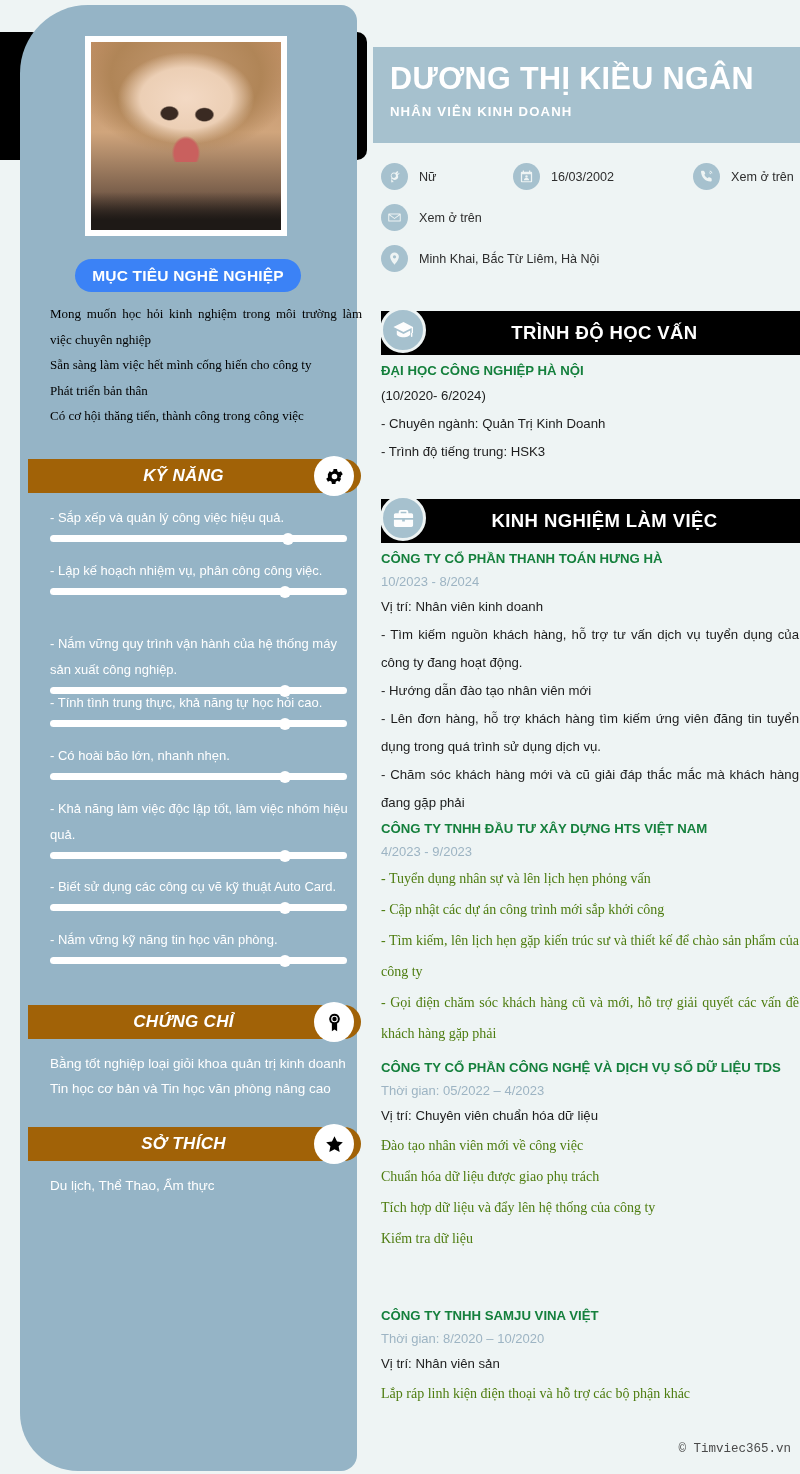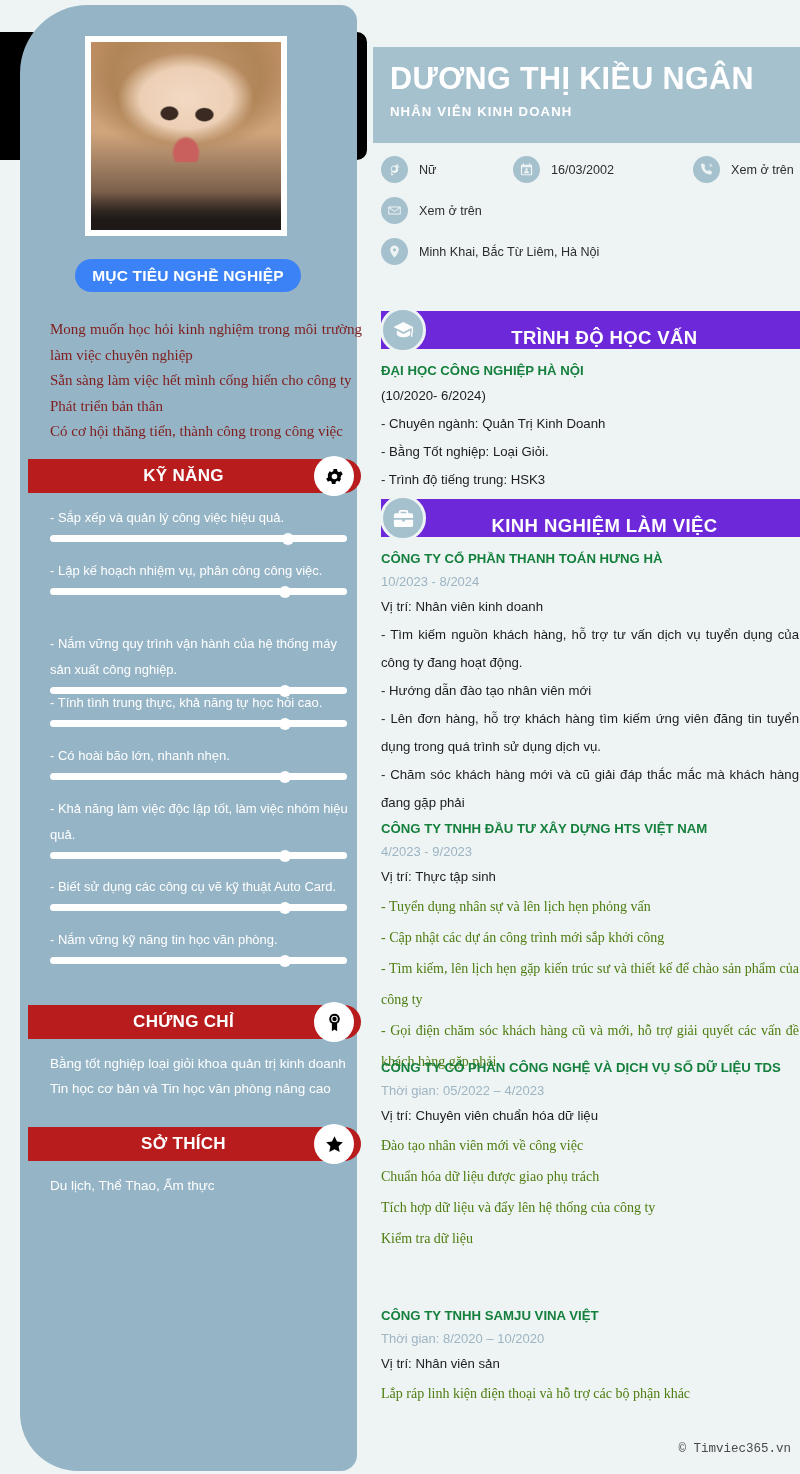--- a/index.html
+++ b/index.html
@@ -45,32 +45,32 @@
   }
 
   
   .pill-head {
     position: absolute; left: 55px; top: 254px; width: 226px; height: 33px;
     background: #3b82f6; border-radius: 17px; color: #fff;
     display: flex; align-items: center; justify-content: center;
     font-size: 15.5px; font-weight: bold; letter-spacing: .2px;
   }
   .objective-body {
-    position: absolute; left: 30px; top: 312px; width: 312px;
-    font-family: "Liberation Serif", serif; font-size: 15px; line-height: 25.5px;
-    color: #7f1d1d;
+    position: absolute; left: 30px; top: 296px; width: 312px;
+    font-family: "Liberation Serif", serif; font-size: 13px; line-height: 25.5px;
+    color: #000000;
   }
   .objective-body p { text-align: justify; }
   .objective-body p:first-child { text-align: justify; }
 
   
   .bar {
     position: absolute; left: 8px; width: 333px; height: 34px;
-    background: #b91c1c; border-radius: 0 17px 17px 0;
-    display: flex; align-items: center; justify-content: center;
+    background: #a16207; border-radius: 0 17px 17px 0;
+    display: flex; align-items: center; justify-content: center; font-style: italic;
   }
   .bar .bar-title {
     color: #fff; font-size: 17px; font-weight: bold; letter-spacing: .3px;
     margin-right: 22px;
   }
   .bar .circ-icon {
     position: absolute; right: 7px; top: -3px; width: 40px; height: 40px;
     border-radius: 50%; background: #fff;
     display: flex; align-items: center; justify-content: center;
   }
@@ -99,34 +99,34 @@
     position: absolute; left: 6px; top: 47px; width: 427px; height: 96px;
     background: #a6c1ce; padding: 11px 0 0 17px;
   }
   .name-band .nm {
     color: #ffffff; font-size: 30.5px; font-weight: bold; letter-spacing: .4px; line-height: 41px;
   }
   .name-band .role {
     color: #ffffff; font-size: 13.2px; font-weight: bold; letter-spacing: 1.1px; margin-top: 5px;
   }
 
-  .contact { position: absolute; left: 14px; top: 156px; width: 420px; }
+  .contact { position: absolute; left: 14px; top: 163px; width: 420px; }
   .crow { display: flex; align-items: center; margin-bottom: 14px; }
   .citem { display: flex; align-items: center; }
   .cicon {
     width: 27px; height: 27px; border-radius: 50%; background: #a6c1ce;
     display: flex; align-items: center; justify-content: center; flex: none;
   }
   .cicon svg { width: 15px; height: 15px; fill: #eef4f4; }
   .ctext { font-size: 12.6px; color: #2d2d2d; margin-left: 11px; white-space: nowrap; }
 
   
   .rsec {
-    position: absolute; left: 14px; width: 419px; height: 38px;
-    background: #6d28d9; display: flex; align-items: flex-end; justify-content: center;
+    position: absolute; left: 14px; width: 419px; height: 44px;
+    background: #000000; display: flex; align-items: center; justify-content: center;
   }
   .rsec .rtitle { color: #fff; font-size: 18.5px; font-weight: bold; letter-spacing: .4px; margin-left: 28px; }
   .rsec .rcirc {
     position: absolute; left: -1px; top: -4px; width: 46px; height: 46px; border-radius: 50%;
     background: #a6c1ce; border: 3px solid #eef4f4;
     display: flex; align-items: center; justify-content: center;
   }
   .rsec .rcirc svg { width: 23px; height: 23px; fill: #fdfdfd; }
 
   .rbody { position: absolute; left: 14px; width: 418px; }
@@ -317,21 +317,20 @@
         <svg viewBox="0 0 24 24">
             <path d="M12 3L1.5 8.3 12 13.6l8.5-4.3v5.2h1.4V8.3L12 3zM5 12.1v3.6c0 1.9 3.1 3.4 7 3.4s7-1.5 7-3.4v-3.6l-7 3.5-7-3.5zm15.5 2.1c-.5 0-.8.3-.8.8v3.1c0 .5.3.8.8.8s.8-.3.8-.8V15c0-.5-.4-.8-.8-.8z"></path>
           </svg>
       </span>
       <span class="rtitle">TRÌNH ĐỘ HỌC VẤN</span>
     </div>
     <div class="rbody" style="top:360px;">
       <div class="org">ĐẠI HỌC CÔNG NGHIỆP HÀ NỘI</div>
       <div class="ln">(10/2020- 6/2024)</div>
       <div class="ln">- Chuyên ngành: Quản Trị Kinh Doanh</div>
-      <div class="ln">- Bằng Tốt nghiệp: Loại Giỏi.</div>
       <div class="ln">- Trình độ tiếng trung: HSK3</div>
     </div>
 
     <div class="rsec" style="top:499px;">
       <span class="rcirc">
         <svg viewBox="0 0 24 24">
             <path d="M9 3h6a2 2 0 012 2v1.5h3.2c1 0 1.8.8 1.8 1.8v3.2H2V8.3c0-1 .8-1.8 1.8-1.8H7V5a2 2 0 012-2zm0 2v1.5h6V5H9zM2 13.2h8.6v1.9h2.8v-1.9H22v5.9c0 1-.8 1.8-1.8 1.8H3.8c-1 0-1.8-.8-1.8-1.8v-5.9z"></path>
           </svg>
       </span>
       <span class="rtitle">KINH NGHIỆM LÀM VIỆC</span>
@@ -343,21 +342,20 @@
       <div class="ln">Vị trí: Nhân viên kinh doanh</div>
       <div class="ln ln-just">- Tìm kiếm nguồn khách hàng, hỗ trợ tư vấn dịch vụ tuyển dụng của công ty đang hoạt động.</div>
       <div class="ln">- Hướng dẫn đào tạo nhân viên mới</div>
       <div class="ln ln-just">- Lên đơn hàng, hỗ trợ khách hàng tìm kiếm ứng viên đăng tin tuyển dụng trong quá trình sử dụng dịch vụ.</div>
       <div class="ln ln-just">- Chăm sóc khách hàng mới và cũ giải đáp thắc mắc mà khách hàng đang gặp phải</div>
     </div>
 
     <div class="rbody" style="top:818px;">
       <div class="org">CÔNG TY TNHH ĐẦU TƯ XÂY DỰNG HTS VIỆT NAM</div>
       <div class="dates">4/2023 - 9/2023</div>
-      <div class="ln">Vị trí: Thực tập sinh</div>
       <div class="ln-serif">- Tuyển dụng nhân sự và lên lịch hẹn phỏng vấn</div>
       <div class="ln-serif">- Cập nhật các dự án công trình mới sắp khởi công</div>
       <div class="ln-serif">- Tìm kiếm, lên lịch hẹn gặp kiến trúc sư và thiết kế để chào sản phẩm của công ty</div>
       <div class="ln-serif">- Gọi điện chăm sóc khách hàng cũ và mới, hỗ trợ giải quyết các vấn đề khách hàng gặp phải</div>
     </div>
 
     <div class="rbody" style="top:1057px;">
       <div class="org">CÔNG TY CỔ PHẦN CÔNG NGHỆ VÀ DỊCH VỤ SỐ DỮ LIỆU TDS</div>
       <div class="dates">Thời gian: 05/2022 – 4/2023</div>
       <div class="ln">Vị trí: Chuyên viên chuẩn hóa dữ liệu</div>

